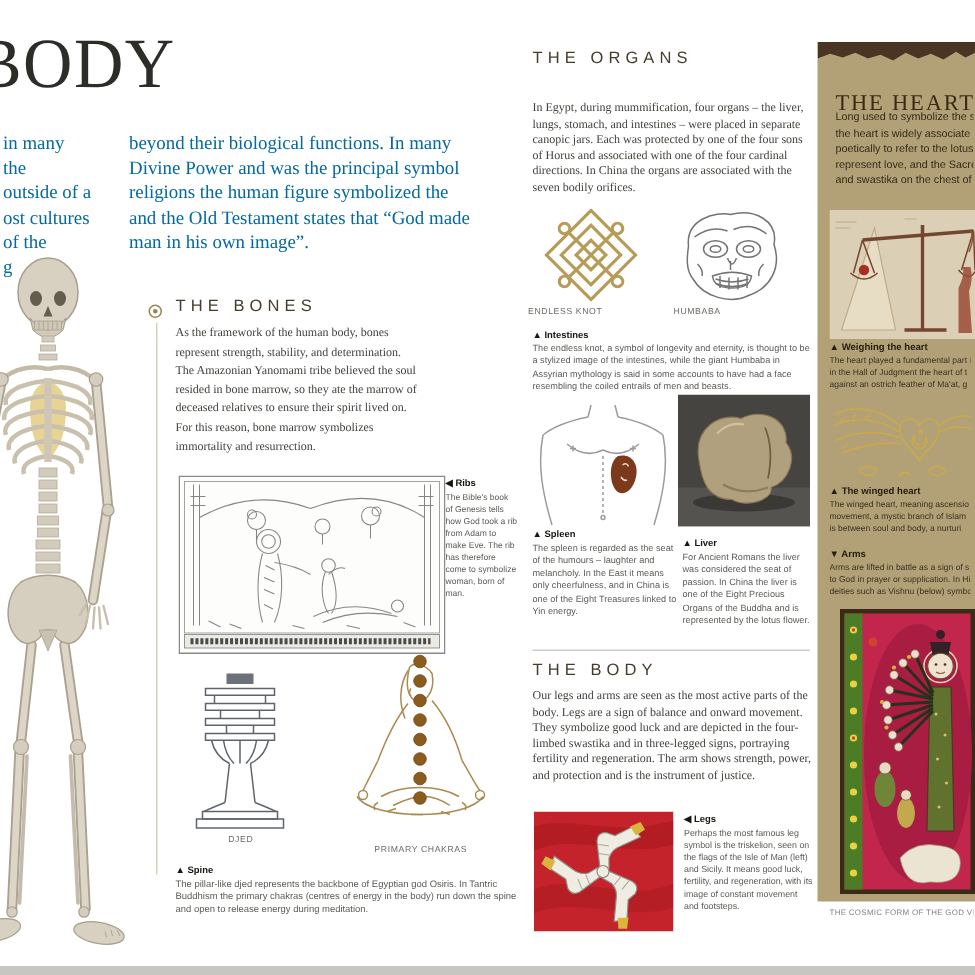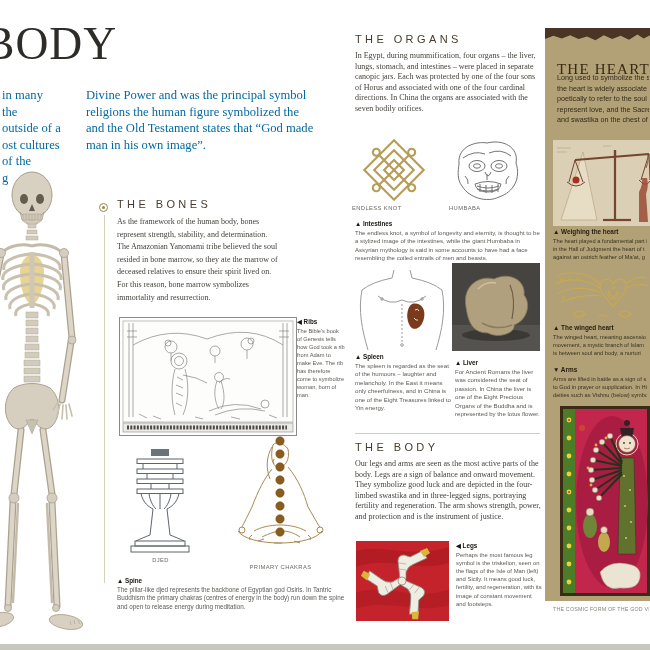--- a/index.html
+++ b/index.html
@@ -35,20 +35,21 @@
 
   <div class="abs" style="left:2px;top:87px;">
     <div class="intro-line">in many</div>
     <div class="intro-line">the</div>
     <div class="intro-line">outside of a</div>
     <div class="intro-line">ost cultures</div>
     <div class="intro-line">of the</div>
     <div class="intro-line">g</div>
   </div>
   <div class="abs" style="left:86px;top:87px;">
+    <div class="intro-line">beyond their biological functions. In many</div>
     <div class="intro-line">Divine Power and was the principal symbol</div>
     <div class="intro-line">religions the human figure symbolized the</div>
     <div class="intro-line">and the Old Testament states that “God made</div>
     <div class="intro-line">man in his own image”.</div>
   </div>
 
   <svg class="abs" style="left:-32px;top:168px;" width="150" height="478" viewBox="0 0 150 478">
     <ellipse cx="64" cy="27" rx="20" ry="23" fill="#d8d1c2" stroke="#a89f8b" stroke-width="1"></ellipse>
     <path d="M52,44 Q64,60 76,44 L74,52 Q64,62 54,52 Z" fill="#d2cbbc" stroke="#a89f8b" stroke-width=".7"></path>
     <ellipse cx="56" cy="31" rx="4" ry="5" fill="#655c4c"></ellipse>
@@ -227,21 +228,21 @@
     </g>
   </svg>
   <div class="abs tiny-label" style="left:228px;top:564px;width:105px;">PRIMARY CHAKRAS</div>
 
   <div class="abs" style="left:117px;top:577px;width:232px;">
     <div class="cap-title">▲ Spine</div>
     <div class="cap-text" style="font-size:6.3px;line-height:8.6px;">The pillar-like djed represents the backbone of Egyptian god Osiris. In Tantric Buddhism the primary chakras (centres of energy in the body) run down the spine and open to release energy during meditation.</div>
   </div>
 
   <div class="abs sechead" style="left:355px;top:33px;">THE ORGANS</div>
-  <div class="abs bodytext2" style="left:355px;top:51px;width:182px;">In Egypt, during mummification, four organs – the liver, lungs, stomach, and intestines – were placed in separate canopic jars. Each was protected by one of the four sons of Horus and associated with one of the four cardinal directions. In China the organs are associated with the seven bodily orifices.</div>
+  <div class="abs bodytext2" style="left:355px;top:67px;width:182px;">In Egypt, during mummification, four organs – the liver, lungs, stomach, and intestines – were placed in separate canopic jars. Each was protected by one of the four sons of Horus and associated with one of the four cardinal directions. In China the organs are associated with the seven bodily orifices.</div>
 
   <svg class="abs" style="left:355px;top:139px;" width="78" height="62" viewBox="0 0 78 62">
     <g transform="translate(39,31) rotate(45)" stroke="#b79c58" stroke-width="2.1" fill="none">
       <rect x="-21" y="-21" width="42" height="42"></rect>
       <rect x="-14" y="-14" width="28" height="28"></rect>
       <rect x="-7" y="-7" width="14" height="14"></rect>
       <line x1="-21" y1="0" x2="21" y2="0"></line>
         <line x1="0" y1="-21" x2="0" y2="21"></line>
       <circle cx="-25" cy="0" r="3.5"></circle>
         <circle cx="25" cy="0" r="3.5"></circle>
@@ -342,21 +343,21 @@
     <div class="cap-text" style="font-size:5.9px;line-height:8.2px;">Perhaps the most famous leg symbol is the triskelion, seen on the flags of the Isle of Man (left) and Sicily. It means good luck, fertility, and regeneration, with its image of constant movement and footsteps.</div>
   </div>
 
   <div class="abs hbox" style="left:545px;top:28px;width:105px;height:573px;">
     <div class="abs" style="left:0;top:0;width:105px;height:13px;background:#4a3424;
          clip-path:polygon(0 0,100% 0,100% 55%,94% 80%,88% 50%,80% 90%,72% 60%,64% 85%,56% 55%,48% 95%,40% 65%,32% 85%,24% 55%,16% 80%,8% 60%,0 85%);"></div>
     <div class="abs heart-title" style="left:12px;top:21px;">THE HEART</div>
     <div class="abs" style="left:12px;top:45px;width:92px;">
       <div class="heart-body clip">Long used to symbolize the s</div>
       <div class="heart-body clip">the heart is widely associate</div>
-      <div class="heart-body clip">poetically to refer to the soul</div>
+      <div class="heart-body clip">poetically to refer to the lotus</div>
       <div class="heart-body clip">represent love, and the Sacre</div>
       <div class="heart-body clip">and swastika on the chest of</div>
     </div>
 
     <svg class="abs" style="left:8px;top:112px;" width="97" height="86" viewBox="0 0 97 86">
       <rect width="97" height="86" fill="#dbcfb6"></rect>
       <path d="M8,80 L30,12 L44,80 Z" fill="#e7dcc4" stroke="#bcac8b" stroke-width=".8"></path>
       <path d="M4,8 h14 M4,12 h10 M50,6 h8" stroke="#bcac8b" stroke-width=".8"></path>
       <g stroke="#74452f" stroke-width="2.2" fill="none">
         <line x1="62" y1="10" x2="62" y2="80"></line>

